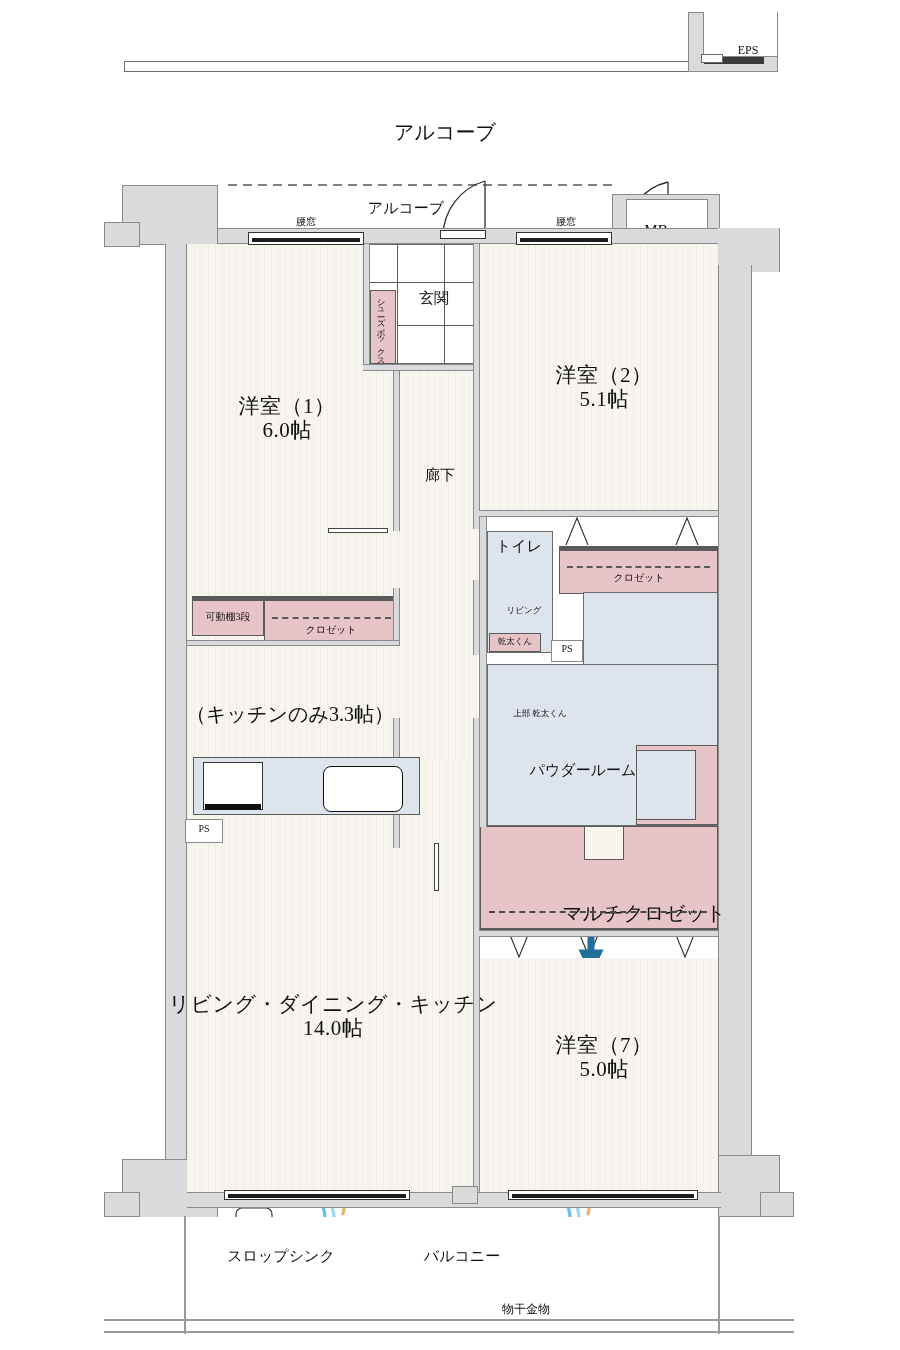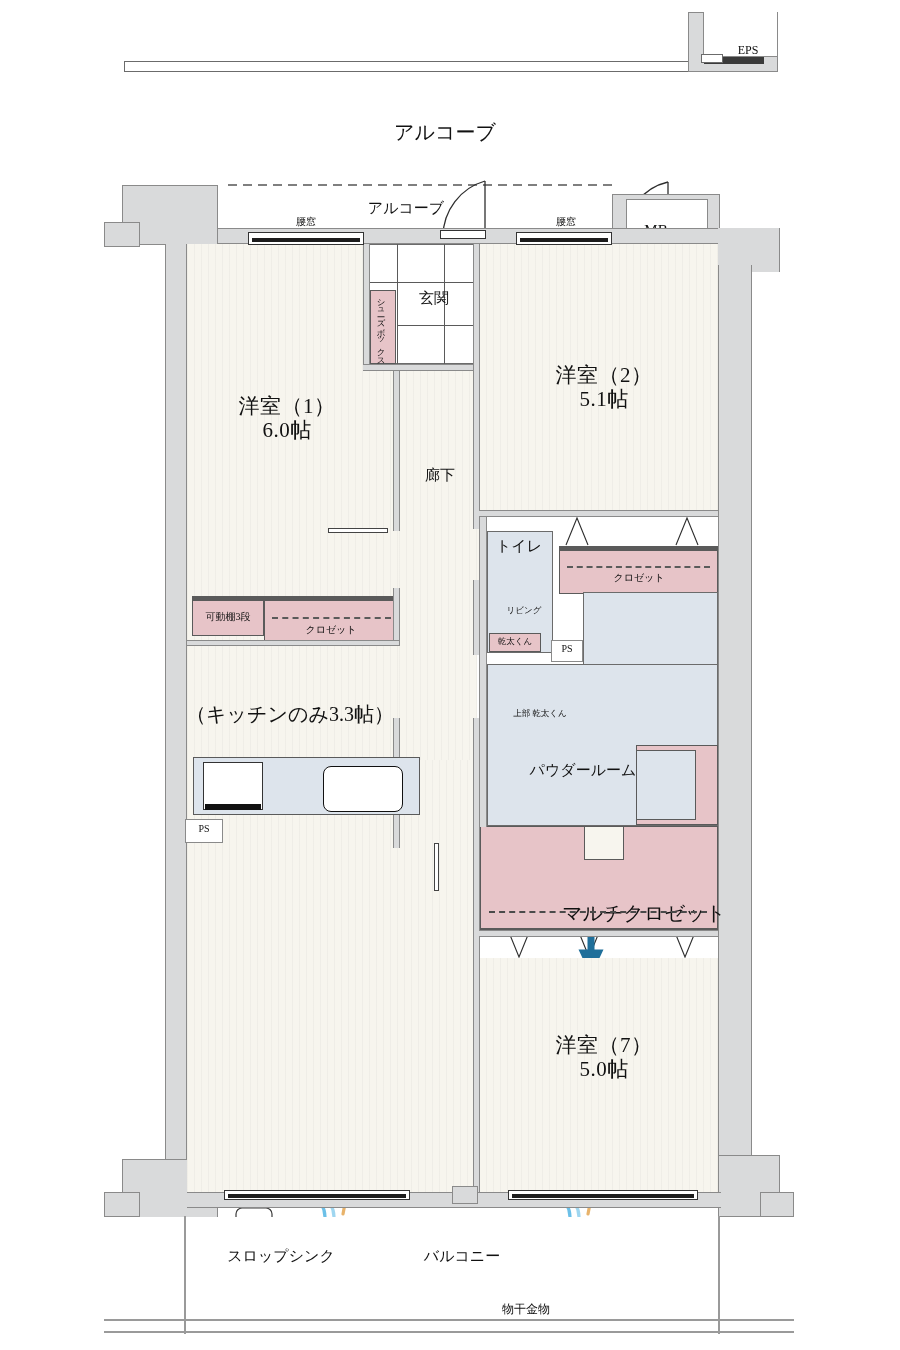--- a/index.html
+++ b/index.html
@@ -271,20 +271,24 @@
   <div class="lbl big c" style="left:604px;top:363px;">
      <div>洋室（2）</div>
      <div>5.1帖</div>
   </div>
 
   <div class="lbl big c" style="left:604px;top:1033px;">
      <div>洋室（7）</div>
      <div>5.0帖</div>
   </div>
 
+  <div class="lbl big c" style="left:333px;top:992px;">
+     <div>リビング・ダイニング・キッチン</div>
+     <div>14.0帖</div>
+  </div>
 
   <div class="lbl mid c" style="left:440px;top:467px;">廊下</div>
 
   <div class="lbl big2 c" style="left:290px;top:703px;">（キッチンのみ3.3帖）</div>
 
   <div class="abs line" style="left:192px;top:596px;width:207px;height:4px;"></div>
   <div class="abs closet" style="left:192px;top:600px;width:72px;height:36px;"></div>
   <div class="lbl xsml c" style="left:228px;top:611px;">可動棚3段</div>
 
   <div class="abs closet" style="left:264px;top:600px;width:135px;height:44px;"></div>

